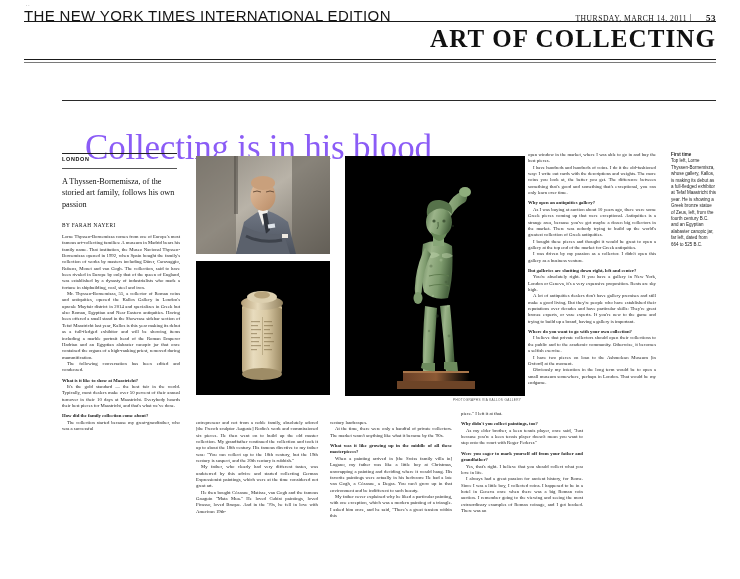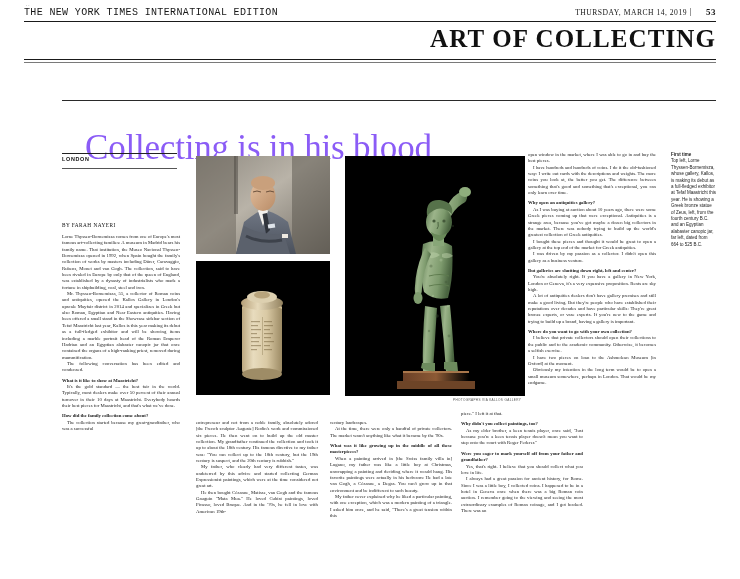--- a/index.html
+++ b/index.html
@@ -12,22 +12,22 @@
   }
   .page{position:relative;width:740px;height:579px;box-sizing:border-box;}
 
   
   .tickmark{position:absolute;left:26px;top:2px;font-size:5px;letter-spacing:1px;color:#666;line-height:5px;}
   .masthead{
     position:absolute;left:24px;top:7px;width:692px;
     display:flex;justify-content:space-between;align-items:baseline;
   }
   .masthead-left{
-    font-family:Liberation Mono, monospace;
-    font-size:10px;letter-spacing:.35px;color:#161616;
+    font-family:Liberation Sans, sans-serif;
+    font-size:15px;letter-spacing:.35px;color:#161616;
     white-space:nowrap;
   }
   .masthead-right{
     font-family:"Liberation Serif", serif;
     font-size:7.6px;letter-spacing:.5px;color:#161616;white-space:nowrap;
   }
   .masthead-right .pagenum{font-weight:bold;font-size:9px;margin-left:4px;padding-left:8px;}
   .masthead-right .sep{display:inline-block;width:0;border-left:1px solid #999;height:8px;margin:0 3px;vertical-align:-1px;}
   .rule-top{position:absolute;left:24px;top:21px;width:692px;border-top:1.1px solid #1a1a1a;}
 
@@ -107,35 +107,36 @@
 </style>
 </head>
 <body>
 
 <div class="page">
 
   <div class="tickmark">..</div>
   <div class="masthead">
     <div class="masthead-left">THE NEW YORK TIMES INTERNATIONAL EDITION</div>
     <div class="masthead-right">
-      <span>THURSDAY, MARCH 14, 2019</span><span class="sep"></span><span class="pagenum">53</span>
+      <span>THURSDAY, MARCH 14, 2011</span><span class="sep"></span><span class="pagenum">53</span>
     </div>
   </div>
   <div class="rule-top"></div>
 
   <div class="section-title">ART OF COLLECTING</div>
   <div class="rule-section"></div>
   <div class="rule-section2"></div>
 
   <div class="rule-head"></div>
   <h1 class="headline">Collecting is in his blood</h1>
 
   <div class="kicker-rule-a"></div>
   <div class="kicker">LONDON</div>
   <div class="kicker-rule-b"></div>
+  <div class="standfirst">A Thyssen-Bornemisza, of the storied art family, follows his own passion</div>
   <div class="byline">BY FARAH NAYERI</div>
 
   <div class="photo" style="left:196px;top:156px;width:134px;height:98px;">
     <svg class="ph" viewBox="0 0 134 98" preserveAspectRatio="none">
       <defs>
         <linearGradient id="bgw" x1="0" y1="0" x2="1" y2="1">
           <stop offset="0%" stop-color="#8f8a81"></stop>
             <stop offset="45%" stop-color="#b9b3a8"></stop>
           <stop offset="100%" stop-color="#6f6a62"></stop>
         </linearGradient>

